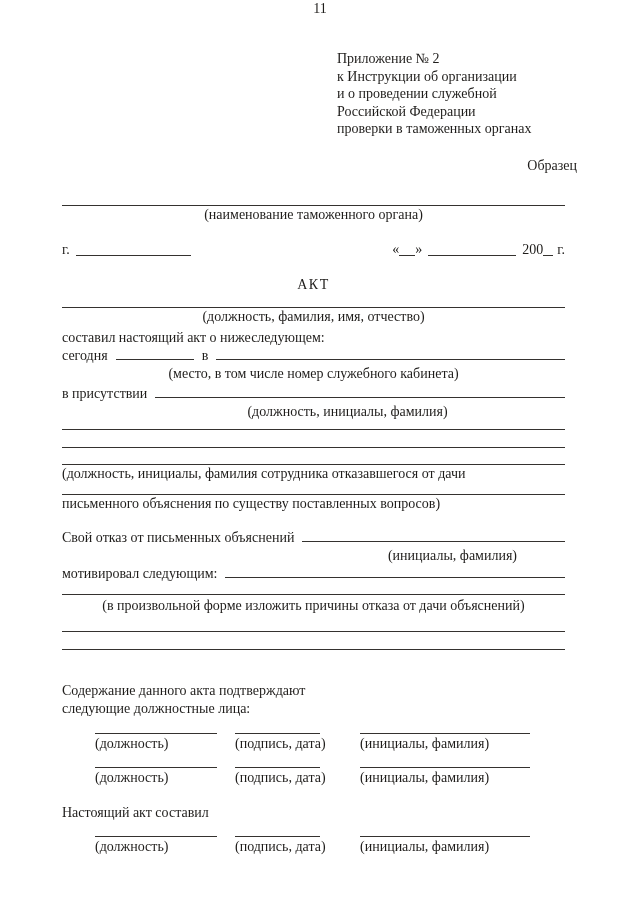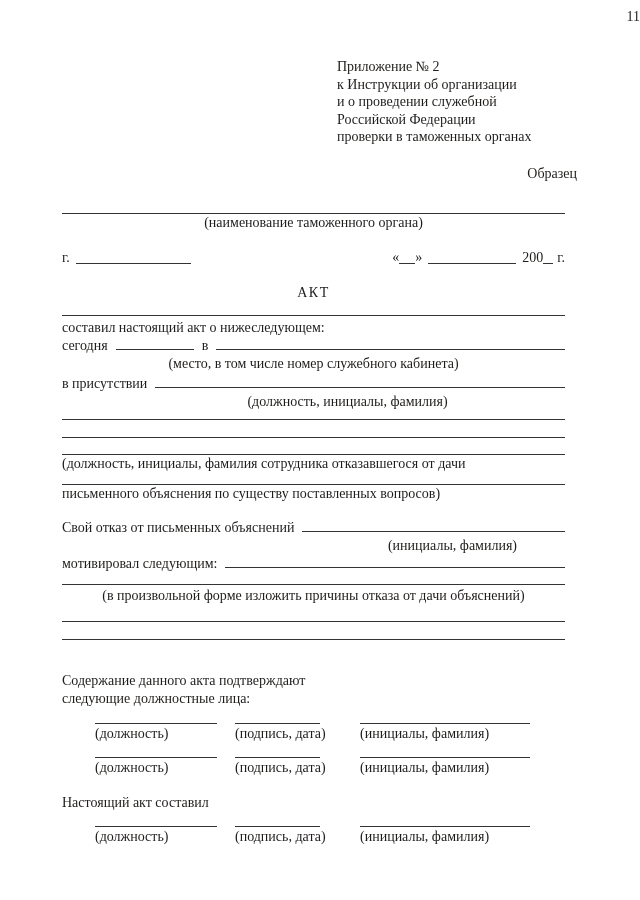--- a/index.html
+++ b/index.html
@@ -7,21 +7,21 @@
   .page {
     position:relative;
     width:640px; height:900px;
     background:#ffffff;
     color:#1f1d1b;
     font-family:"Liberation Serif","DejaVu Serif",serif;
     font-size:14px; line-height:18px;
     overflow:hidden;
     margin:0 auto;
   }
-  .page-number { text-align:right; padding-top:8px; }
+  .page-number { text-align:center; padding-top:0; }
   .appendix { margin:32px 0 0 337px; line-height:17.5px; }
   .sample { text-align:right; margin:19px 63px 0 0; }
   .content { padding:0 75px 0 62px; } 
 
   .hr { height:0; border-bottom:1px solid #35322f; }
   .org-hr { margin-top:30px; }
   .official-hr { margin-top:13px; }
   .caption.center { text-align:center; }
 
   .city-date { display:flex; justify-content:space-between; align-items:baseline; margin-top:17px; }
@@ -101,20 +101,21 @@
         <span>г.</span><span class="blank w115"></span>
       </span>
       <span>
         <span>«</span><span class="blank w16"></span><span>»</span><span class="blank w88 ml6"></span><span class="ml6">200</span><span class="blank w10"></span><span class="ml4">г.</span>
       </span>
     </div>
 
     <div class="title">АКТ</div>
 
     <div class="hr official-hr"></div>
+    <div class="caption center">(должность, фамилия, имя, отчество)</div>
 
     <div class="text composed">составил настоящий акт о нижеследующем:</div>
 
     <div class="flexrow today-row">
       <span class="lbl">сегодня</span>
         <span class="blank w78"></span>
         <span class="in">в</span>
         <span class="fill-blank"></span>
     </div>
     <div class="caps-row">

